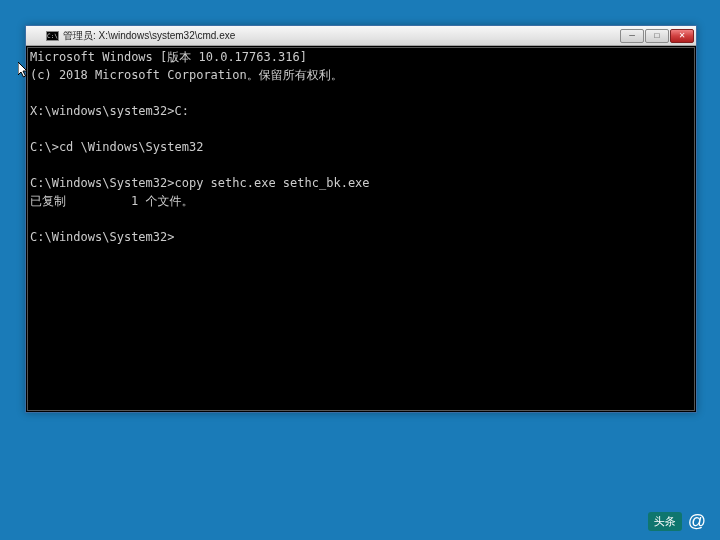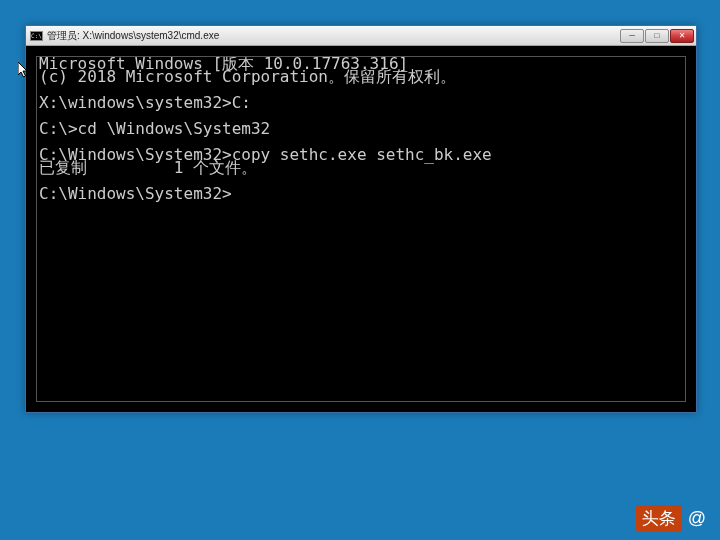--- a/index.html
+++ b/index.html
@@ -17,21 +17,21 @@
     background: #000;
     border: 1px solid #3a6ea5;
     box-shadow: 0 0 8px rgba(0,0,0,0.3);
     display: flex; flex-direction: column;
   }
   .titlebar {
     height: 20px;
     background: linear-gradient(to bottom, #f8f8f8 0%, #e8e8e8 50%, #d8d8d8 100%);
     border-bottom: 1px solid #a0a0a0;
     display: flex; align-items: center;
-    padding: 0 2px 0 4px;
+    padding: 0 2px 0 20px;
     font-size: 10px;
     color: #222;
   }
   .titlebar .app-icon {
     width: 13px; height: 10px;
     background: #000;
     border: 1px solid #888;
     margin-right: 4px;
     display: flex; align-items: center; justify-content: center;
     color: #ccc; font-size: 6px; font-family: monospace;
@@ -52,45 +52,45 @@
   .win-btn.close {
     background: linear-gradient(to bottom, #f08080, #d04040, #b02020);
     color: #fff;
     border-color: #802020;
   }
   .console {
     flex: 1;
     background: #000;
     color: #cccccc;
     font-family: "NSimSun","SimSun","Consolas",monospace;
-    font-size: 16px;
-    line-height: 13px;
+    font-size: 12px;
+    line-height: 18px;
     padding: 0 2px;
     white-space: pre;
     overflow: hidden;
     border: 1px solid #555;
-    margin: 10px;
+    margin: 1px;
   }
   .cursor {
     position: absolute;
     left: 18px; top: 62px;
     width: 12px; height: 18px;
     pointer-events: none;
   }
   .watermark {
     position: absolute;
     right: 12px; bottom: 8px;
     display: flex; align-items: center;
     color: #fff;
     font-size: 18px;
   }
   .wm-badge {
-    background: #c2410c;
+    background: #0f766e;
     color: #fff;
-    font-size: 17px;
+    font-size: 11px;
     padding: 2px 6px;
     border-radius: 3px;
     margin-right: 6px;
     font-weight: 500;
   }
   .wm-at { color: #fff; margin-right: 2px; }
 </style>
 </head>
 <body>
 

